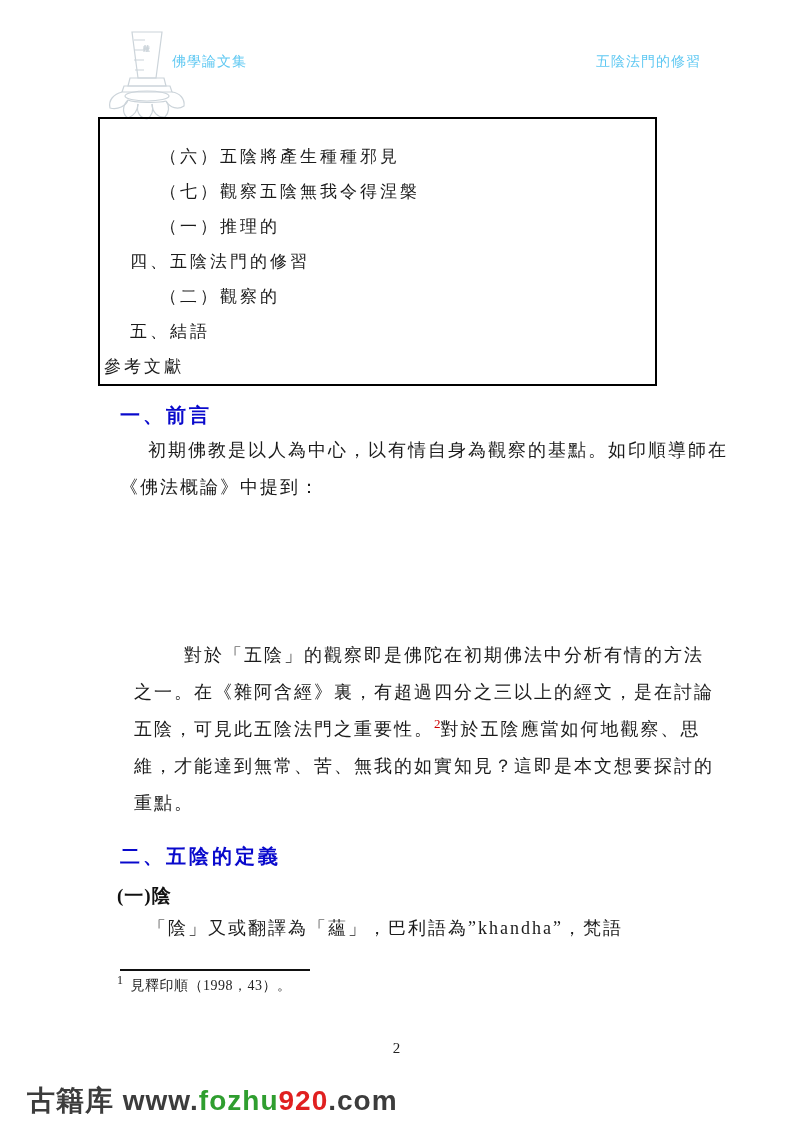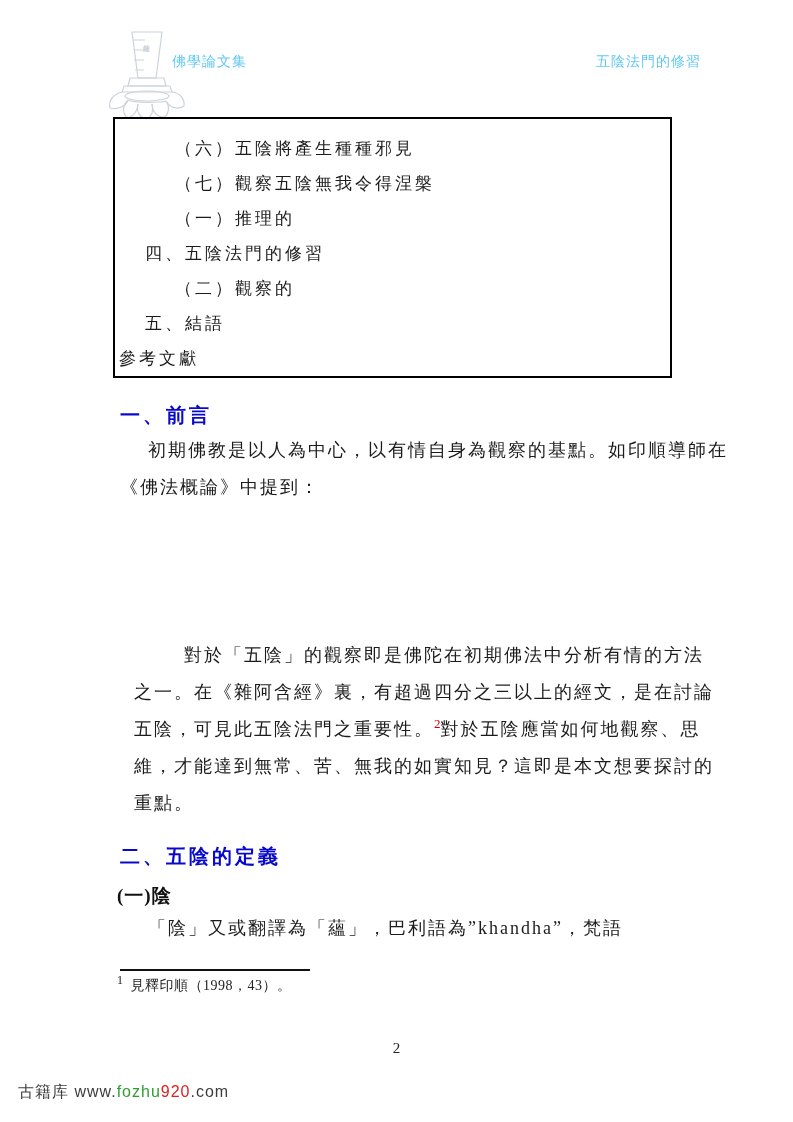--- a/index.html
+++ b/index.html
@@ -19,23 +19,23 @@
     font-family:Liberation Mono, monospace;
   }
   .hdr-right{
     position:absolute;right:92px;top:53px;
     font-size:14px;letter-spacing:1px;color:#5fc8f2;
     font-family:Liberation Serif, serif;
   }
   .logo{position:absolute;left:100px;top:26px;width:118px;height:94px;}
   
   .outline-box{
-    position:absolute;left:113px;top:117px;width:555px;height:245px;
+    position:absolute;left:98px;top:117px;width:555px;height:245px;
     border:2px solid #000;
-    padding-top:12px;
+    padding-top:20px;
     box-sizing:content-box;
   }
   .outline-line{
     height:35px;line-height:35px;
     font-size:17px;letter-spacing:3px;
     white-space:nowrap;
   }
   .ind-sub{padding-left:60px;}
   .ind-num{padding-left:30px;}
   .ind-none{padding-left:4px;}
@@ -80,23 +80,23 @@
   .footnote .fnmark{
     font-size:12px;vertical-align:super;line-height:0;
     margin-right:7px;color:#222;
   }
   .pagenum{
     position:absolute;left:0;top:1040px;width:100%;
     text-align:center;font-size:15px;color:#222;
   }
   
   .watermark{
-    position:absolute;left:18px;top:1082px;
+    position:absolute;left:27px;top:1082px;
     font-family:"Liberation Sans","DejaVu Sans",sans-serif;
-    font-weight:normal;font-size:16px;color:#3c3c3c;
+    font-weight:bold;font-size:28px;color:#3c3c3c;
     letter-spacing:1px;white-space:nowrap;
   }
   .wm-green{color:#2f9e2f;}
   .wm-red{color:#e02020;}
 </style>
 </head>
 <body>
 
 <div id="page">
 

